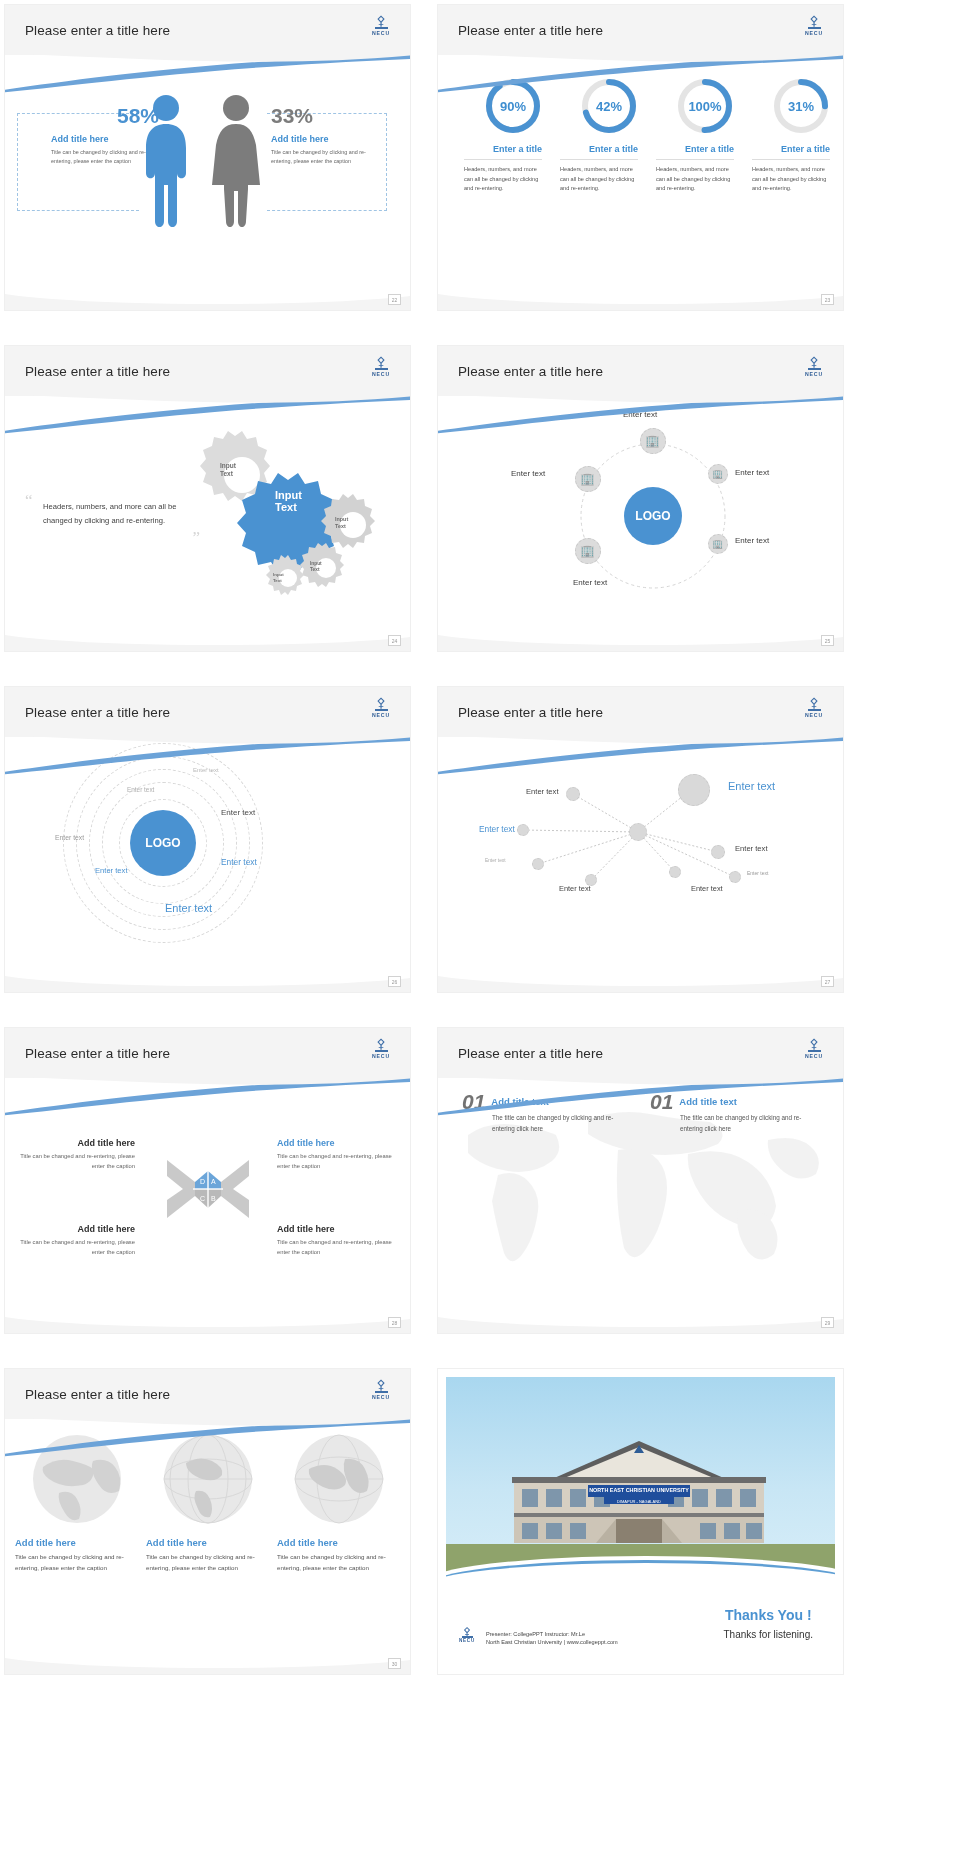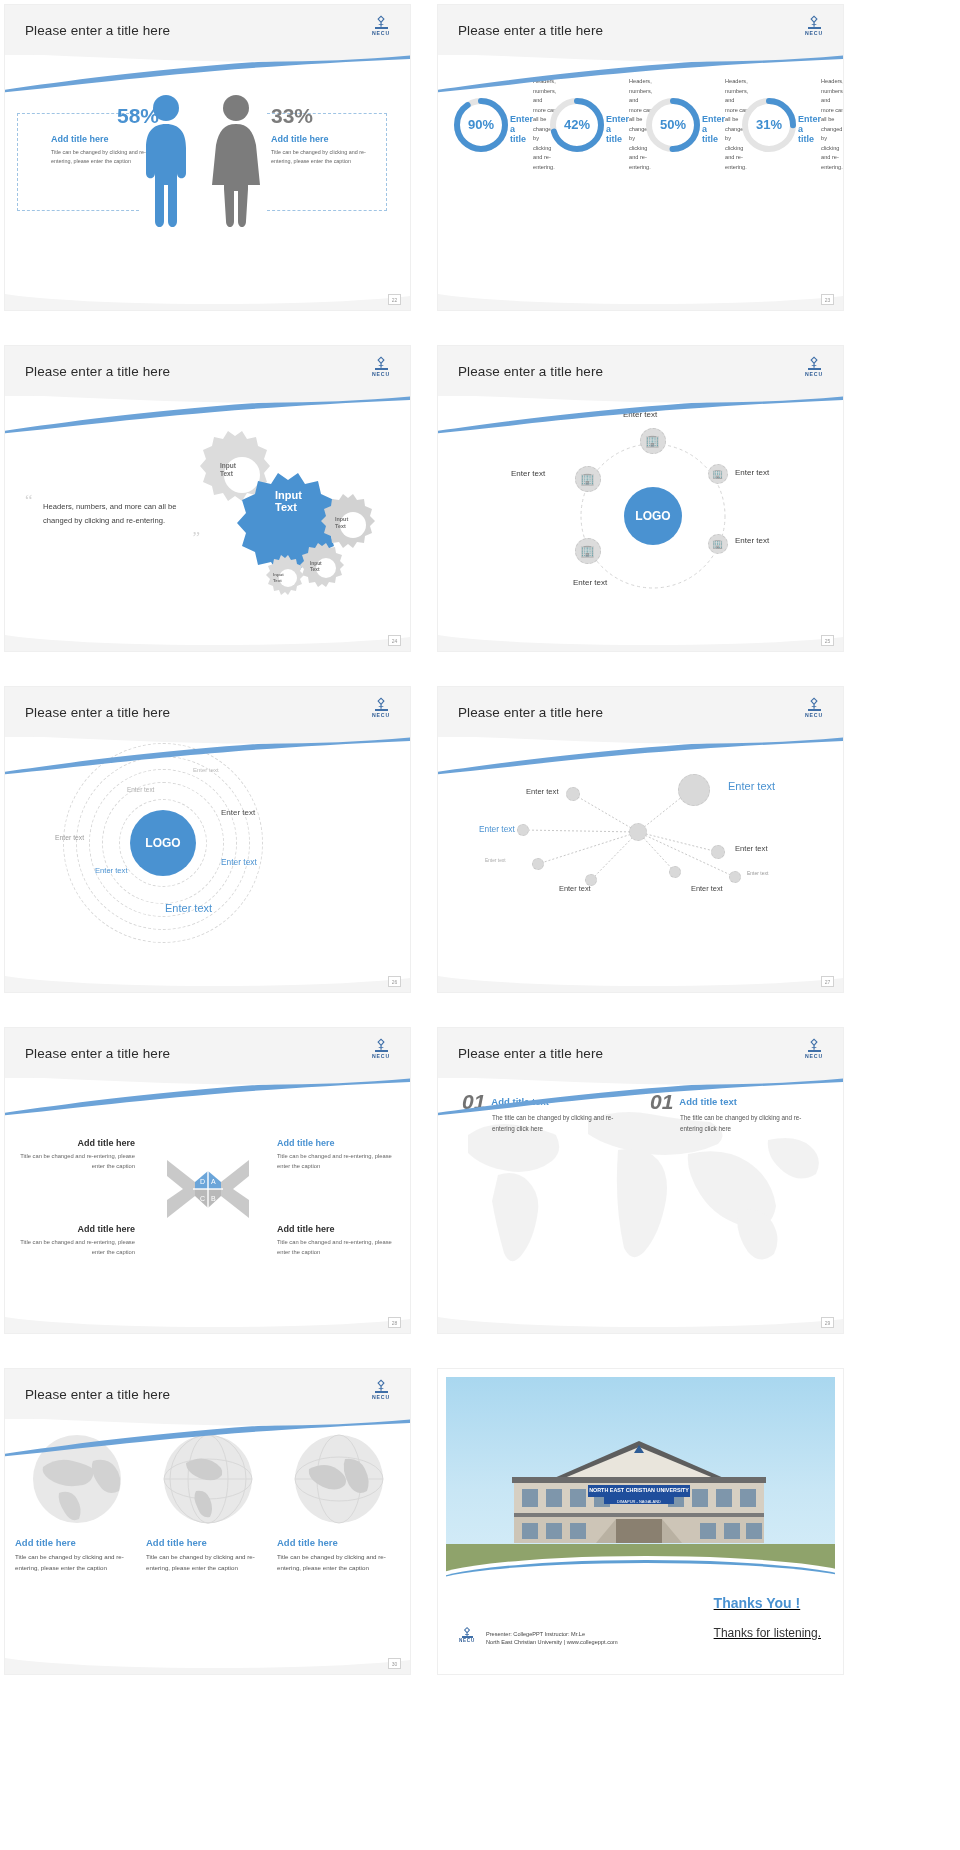--- a/index.html
+++ b/index.html
@@ -75,21 +75,21 @@
   }
   .statblock { position:absolute; width:102px; }
   .stat-pct { font-size:21px; font-weight:bold; line-height:22px; }
   .stat-title { font-size:9px; font-weight:bold; color:#3f8ed0; margin-top:7px;}
   .stat-body { font-size:5.4px; color:#666; line-height:9px; margin-top:4px;}
   .dashbox {
     position:absolute; border:1px dashed #9fc4e4;
   }
   
   .donuts { position:absolute; left:14px; top:72px; width:380px; display:flex; gap:6px;}
-  .donut-col { width:90px; display:flex; flex-direction:row; align-items:center;}
+  .donut-col { width:90px; display:flex; flex-direction:column; align-items:flex-end;}
   .donut { position:relative; width:58px; height:58px;}
   .donut svg{ display:block; }
   .donut .val {
     position:absolute; inset:0; display:flex; align-items:center; justify-content:center;
     font-size:13px; font-weight:bold; color:#3f8ed0;
   }
   .donut-title { font-size:9px; font-weight:bold; color:#3f8ed0; margin-top:9px;}
   .donut-rule { width:78px; height:1px; background:#ddd; margin:5px 0 5px 0;}
   .donut-body { font-size:5.6px; color:#555; line-height:9.5px; text-align:left; width:78px;}
   
@@ -152,23 +152,23 @@
   .bldg { position:absolute; left:38px; top:62px; width:310px; height:110px;}
   .ground { position:absolute; left:0; bottom:0; width:100%; height:38px; background:#8fa36b;}
   .photo-mask {
     position:absolute; left:-20px; bottom:-26px; width:440px; height:52px;
     background:#ffffff; border-radius:100% 100% 0 0/100% 100% 0 0;
   }
   .photo-arc {
     position:absolute; left:-20px; bottom:-30px; width:440px; height:52px;
     border-top:3px solid #5f9fd4; border-radius:100% 100% 0 0/100% 100% 0 0;
   }
-  .thanks { position:absolute; right:22px; bottom:34px; text-align:left;text-decoration:underline;}
+  .thanks { position:absolute; right:30px; bottom:34px; text-align:center;}
   .thanks .t1 { font-size:14px; font-weight:bold; color:#4a92d1;}
-  .thanks .t2 { font-size:12px; color:#333; margin-top:15px;}
+  .thanks .t2 { font-size:10px; color:#333; margin-top:6px;}
   .presenter { position:absolute; left:18px; bottom:24px; display:flex; gap:8px; align-items:center;}
   .presenter .pl { font-size:5.6px; color:#444; line-height:8.5px;}
   .plogo { width:22px; height:24px; display:flex; flex-direction:column; align-items:center;}
   .plogo .flame { font-size:11px; color:#3f6fa8; line-height:10px;}
   .plogo .bar { width:11px; height:2px; background:#3f6fa8;}
   .plogo .necu { font-size:4.6px; color:#2f5d96; letter-spacing:.7px; font-weight:bold;}
 </style>
 </head>
 <body>
 
@@ -260,21 +260,21 @@
         <div class="donut-title">Enter a title</div>
         <div class="donut-rule"></div>
         <div class="donut-body">Headers, numbers, and more can all be changed by clicking and re-entering.</div>
       </div>
       <div class="donut-col">
         <div class="donut">
           <svg width="58" height="58" viewBox="0 0 58 58">
             <circle cx="29" cy="29" r="24" fill="none" stroke="#e4e4e4" stroke-width="6"></circle>
             <circle cx="29" cy="29" r="24" fill="none" stroke="#4a92d1" stroke-width="6" stroke-dasharray="75.4 150.8" stroke-linecap="round" transform="rotate(-90 29 29)"></circle>
           </svg>
-          <div class="val">50%</div>
+          <div class="val">100%</div>
         </div>
         <div class="donut-title">Enter a title</div>
         <div class="donut-rule"></div>
         <div class="donut-body">Headers, numbers, and more can all be changed by clicking and re-entering.</div>
       </div>
       <div class="donut-col">
         <div class="donut">
           <svg width="58" height="58" viewBox="0 0 58 58">
             <circle cx="29" cy="29" r="24" fill="none" stroke="#e4e4e4" stroke-width="6"></circle>
             <circle cx="29" cy="29" r="24" fill="none" stroke="#4a92d1" stroke-width="6" stroke-dasharray="37.7 150.8" stroke-linecap="round" transform="rotate(-90 29 29)"></circle>

